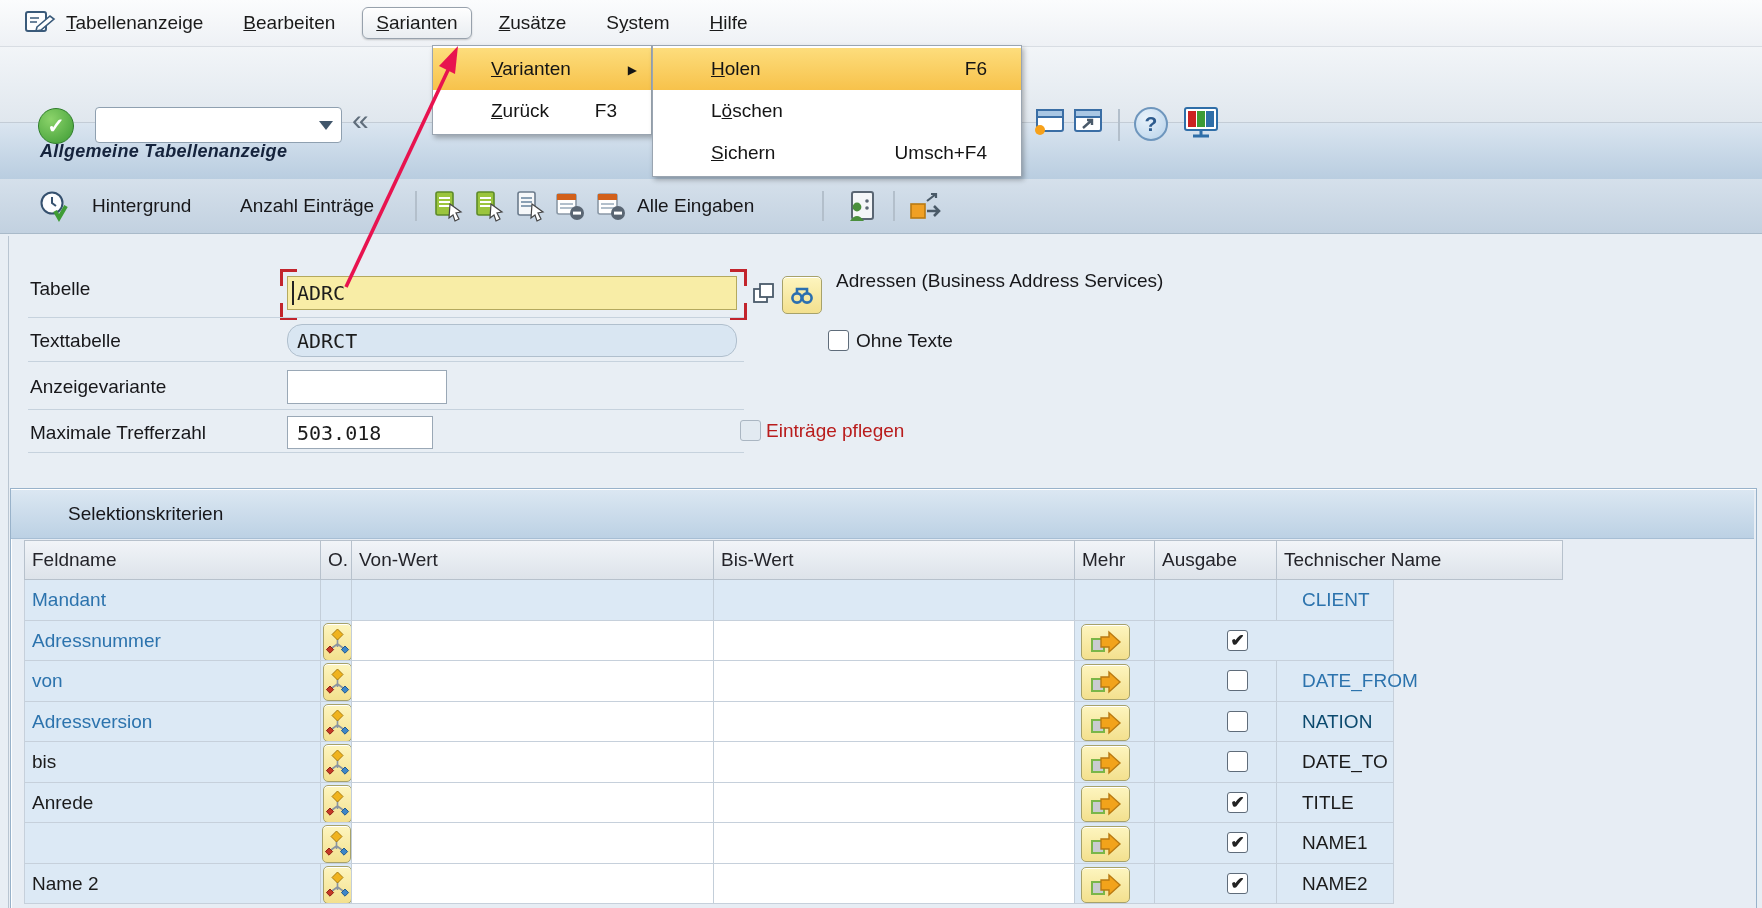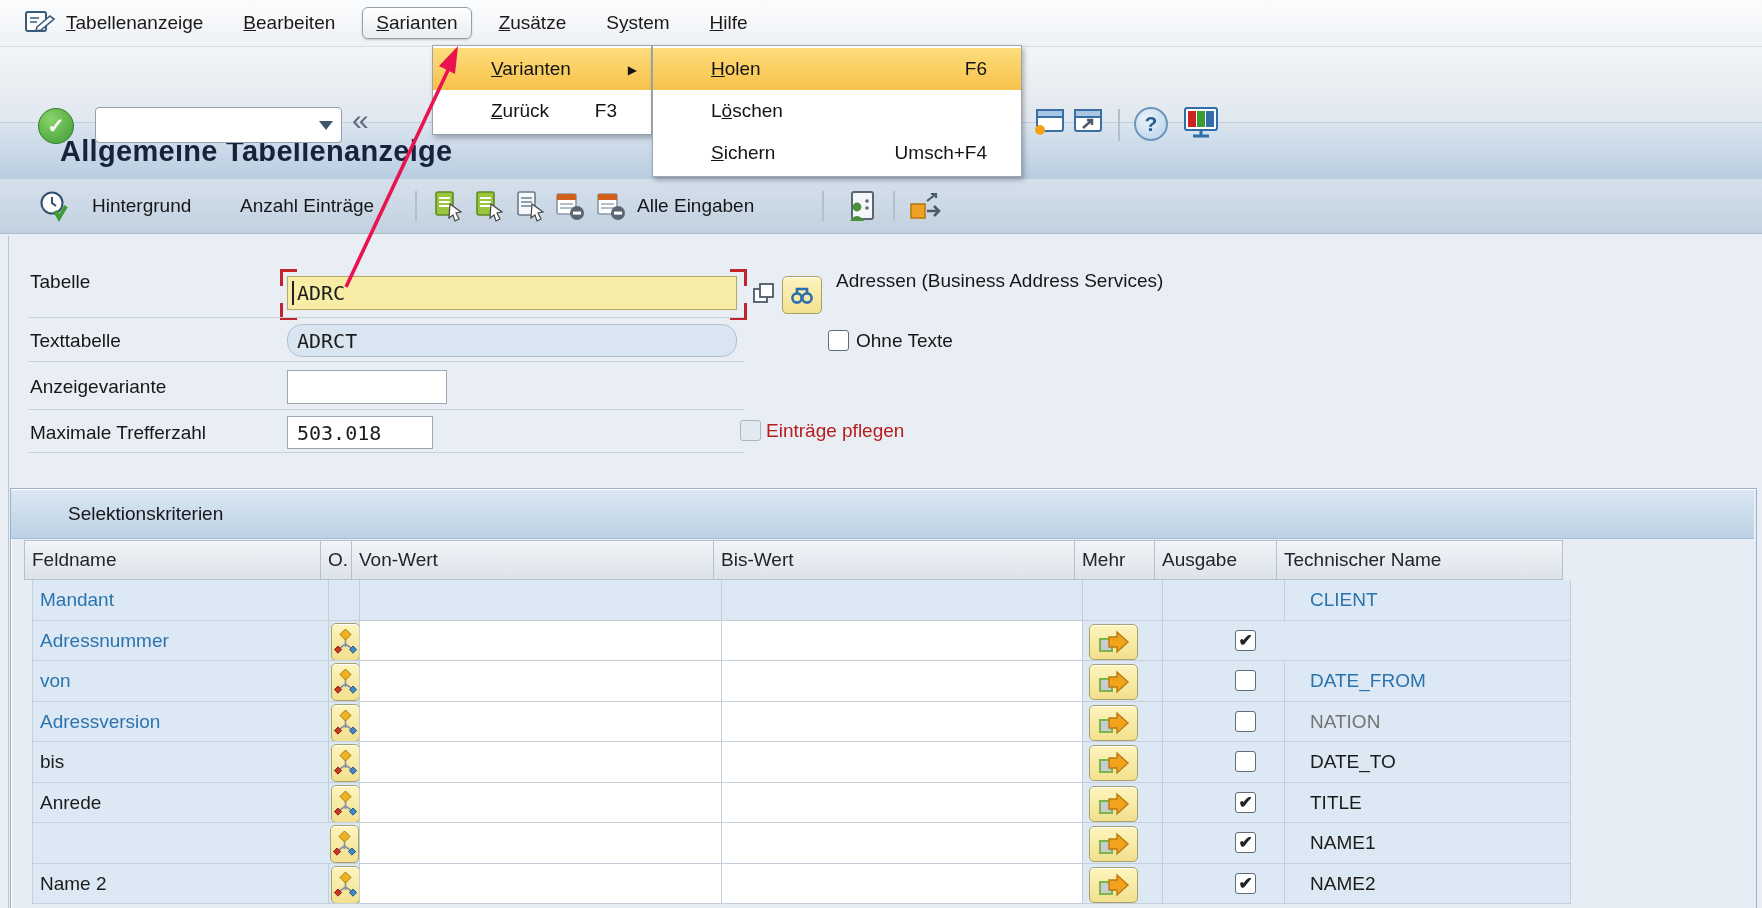--- a/index.html
+++ b/index.html
@@ -28,22 +28,22 @@
     border:1px solid #8fa0b0;border-radius:4px;box-sizing:border-box;z-index:4;}
   .cmd .dd{position:absolute;right:8px;top:13px;width:0;height:0;
     border-left:7px solid transparent;border-right:7px solid transparent;border-top:9px solid #41566b;}
   .chev{position:absolute;left:352px;top:56px;font-size:30px;color:#5f6d7b;z-index:4;}
   .sep-v{position:absolute;width:2px;background:#b3bfcb;}
 
   
   .titlebar{position:absolute;left:0;top:122px;right:0;height:56px;
     background:linear-gradient(#dae5f0,#b9cde0);border-top:1px solid #ffffff;
     border-bottom:1px solid #9fb4c9;z-index:1;}
-  .title{position:absolute;left:60px;top:0;line-height:56px;font-size:29px;font-weight:bold;
-    color:#15233c;letter-spacing:.3px;}
+  .title{position:absolute;left:40px;top:0;line-height:56px;font-size:18px;font-weight:bold;
+    font-style:italic;color:#15233c;letter-spacing:.3px;}
 
   
   .appbar{position:absolute;left:0;top:179px;right:0;height:54px;
     background:linear-gradient(#d5e0eb,#c2d1e0);border-bottom:1px solid #a9bac9;z-index:1;}
   .appbar .txtbtn{position:absolute;top:0;line-height:54px;color:#17171a;cursor:default;}
   .appbar svg{position:absolute;top:10px;}
 
   
   .lbl{position:absolute;line-height:34px;color:#17171a;}
   .fld{position:absolute;height:34px;border:1px solid #9aa8b6;background:#fff;
@@ -71,21 +71,21 @@
   .ghead{position:absolute;left:11px;top:490px;width:1743px;height:48px;
     background:linear-gradient(#dbe7f2,#bcd1e4);border-bottom:1px solid #a7bed4;}
   .ghead span{position:absolute;left:57px;line-height:48px;color:#16161a;}
 
   .thead{position:absolute;left:24px;top:540px;width:1539px;height:40px;
     background:linear-gradient(#f1f4f8,#dde3ea);border:1px solid #b7c1cc;box-sizing:border-box;}
   .thead .hcell{position:absolute;top:0;bottom:0;line-height:38px;padding-left:7px;
     color:#24242a;border-left:1px solid #b7c1cc;box-sizing:border-box;white-space:nowrap;}
   .thead .hcell:first-child{border-left:none;}
 
-  #sel-rows{position:absolute;left:32px;top:580px;width:1539px;}
+  #sel-rows{position:absolute;left:24px;top:580px;width:1370px;}
   .sel-row{position:relative;height:40.5px;background:#dce9f5;border-bottom:1px solid #c6d0db;
     border-left:1px solid #c6d0db;border-right:1px solid #c6d0db;box-sizing:border-box;}
   .cell{position:absolute;top:0;bottom:0;border-left:1px solid #c3ced9;box-sizing:border-box;
     line-height:39px;white-space:nowrap;overflow:hidden;}
   .cell:first-child{border-left:none;}
   .c-feld{left:0;width:295px;padding-left:7px;}
   .c-o{left:295px;width:31px;}
   .c-von{left:326px;width:362px;}
   .c-bis{left:688px;width:361px;}
   .c-mehr{left:1049px;width:80px;}
@@ -219,21 +219,21 @@
     <div class="sep-v" style="left:893px;top:12px;height:30px;"></div>
     <svg style="left:906px;" width="40" height="36" viewBox="0 0 40 36">
       <rect x="5" y="15" width="14" height="14" fill="#f0a024" stroke="#b97a12" stroke-width="1.6"></rect>
       <path d="M21 22 h12 m-5 -5 5 5 -5 5" stroke="#4a5a68" stroke-width="2.6" fill="none"></path>
       <path d="M21 12 l9 -7 m-5 0 h5 v4" stroke="#4a5a68" stroke-width="2.2" fill="none"></path>
     </svg>
   </div>
 
   <div class="leftframe"></div>
 
-  <span class="lbl" style="left:30px;top:265px;">Tabelle</span>
+  <span class="lbl" style="left:30px;top:272px;">Tabelle</span>
   <div class="fld yellow" style="left:287px;top:276px;width:450px;">ADRC</div>
   <span class="caret" style="left:292px;top:281px;"></span>
   <span class="br tl" style="left:280px;top:269px;"></span>
   <span class="br tr" style="left:730px;top:269px;"></span>
   <span class="br bl" style="left:280px;top:303px;"></span>
   <span class="br brr" style="left:730px;top:303px;"></span>
 
   <svg class="abs" style="left:750px;top:280px;" width="28" height="28" viewBox="0 0 28 28">
     <rect x="4" y="9" width="13" height="13" fill="#fff" stroke="#4a5a6a" stroke-width="1.8"></rect>
     <rect x="10" y="4" width="13" height="13" fill="#fff" stroke="#4a5a6a" stroke-width="1.8"></rect>
@@ -358,21 +358,21 @@
           <div class="btn-yellow mehr-btn">
             <svg width="36" height="28" viewBox="0 0 36 28">
               <rect x="4" y="11" width="12" height="12" fill="#c9ccd0" stroke="#7ab648" stroke-width="2"></rect>
               <path d="M13 9 h8 v-5 l11 10 -11 10 v-5 h-8 z" fill="#f2a31b" stroke="#b97a12" stroke-width="1.4"></path>
             </svg>
           </div>
         </div>
         <div class="cell c-ausg">
           <span class="cb"></span>
         </div>
-        <div class="cell c-tech" style="color: #737373;">NATION</div>
+        <div class="cell c-tech" style="color: #0c4a6e;">NATION</div>
       </div>
       <div class="sel-row">
         <div class="cell c-feld" style="color: rgb(27, 27, 27);">bis</div>
         <div class="cell c-o">
           <div class="btn-yellow opt-btn">
             <svg width="25" height="34" viewBox="0 0 25 34">
               <path d="M12.5 12 v10 M12.5 19 l-7 5 M12.5 19 l7 5" stroke="#8a94a0" stroke-width="1.6" fill="none"></path>
               <polygon points="12.5,4 18,9.5 12.5,15 7,9.5" fill="#f0b31e" stroke="#a87c10"></polygon>
               <polygon points="5,21 8.6,24.6 5,28.2 1.4,24.6" fill="#c43826" stroke="#8f2015"></polygon>
               <polygon points="20,21 23.6,24.6 20,28.2 16.4,24.6" fill="#3d86c8" stroke="#205a90"></polygon>

